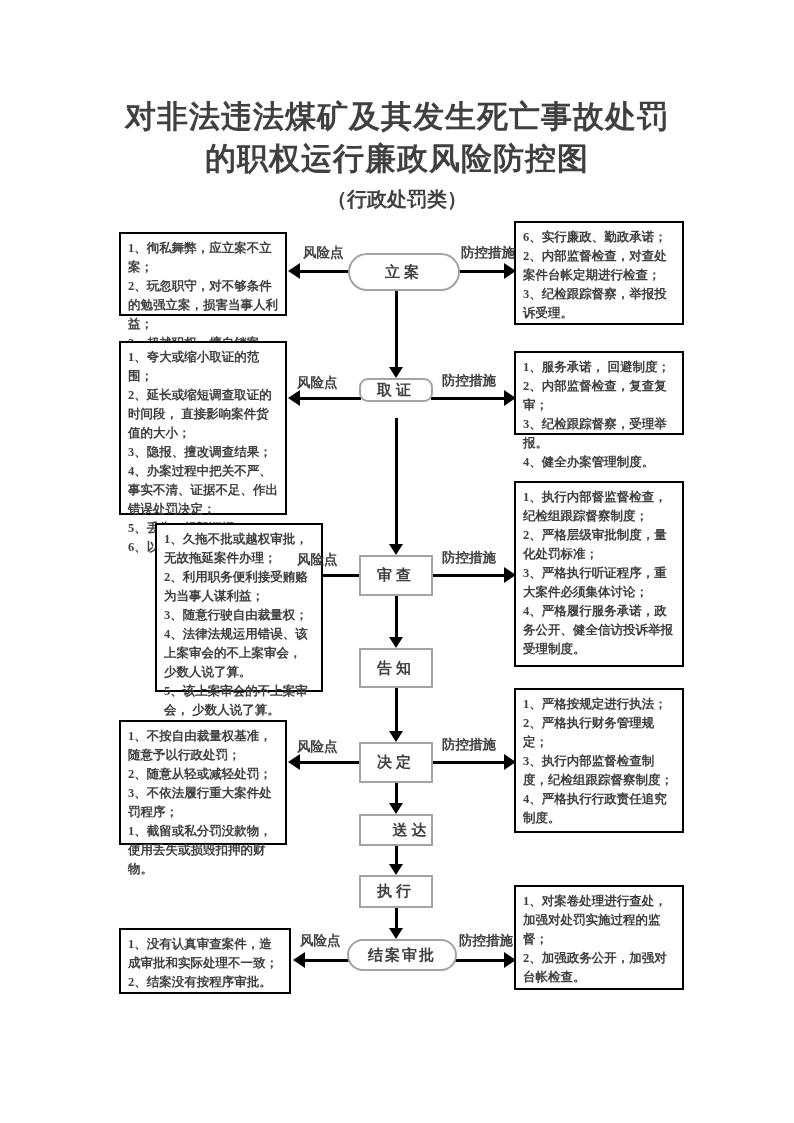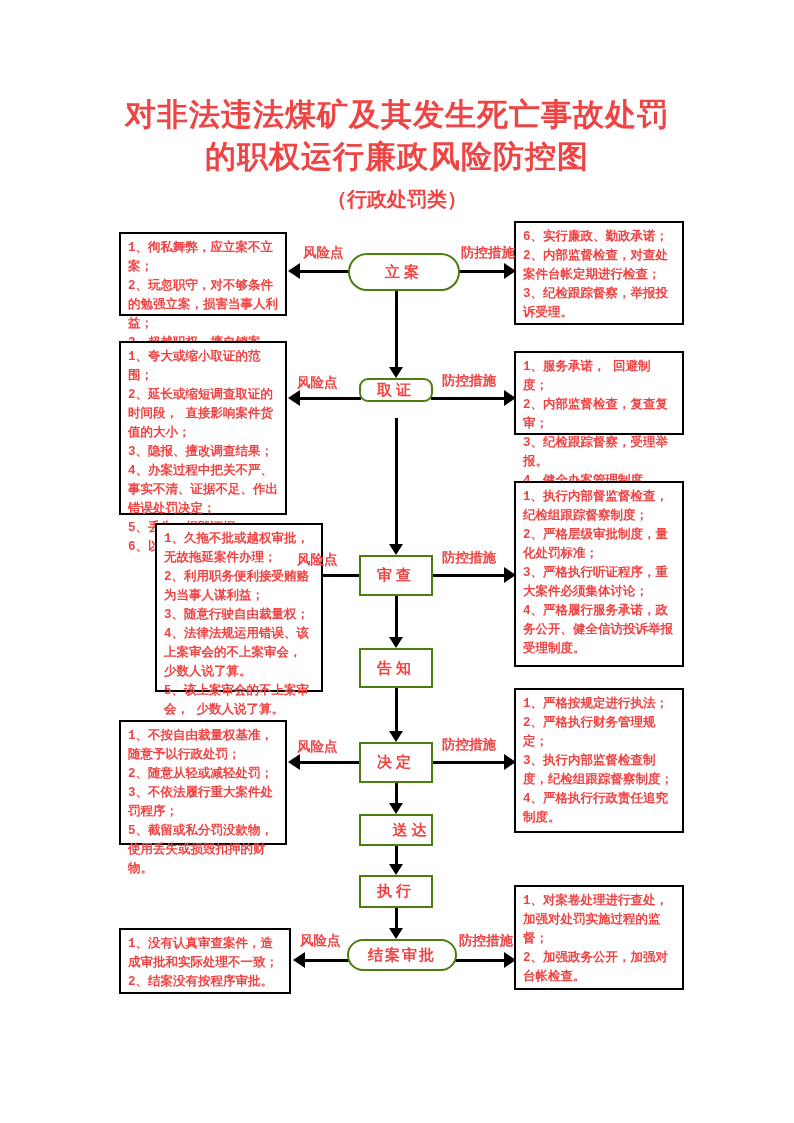--- a/index.html
+++ b/index.html
@@ -1,36 +1,36 @@
 <!DOCTYPE html>
 <html><head>
 <meta charset="utf-8">
 <style>
   html,body{margin:0;padding:0;background:#888;}
   .page{
     position:relative;
     width:794px;height:1123px;
     margin:0 auto;
     background:#fff;
-    font-family:Liberation Mono, monospace;
-    color:#ef4444;
+    font-family:Liberation Serif, serif;
+    color:#404040;
     overflow:hidden;
   }
   .title{
     position:absolute;left:0;top:96px;width:794px;
     text-align:center;font-weight:bold;font-size:31px;line-height:42px;
     letter-spacing:1px;
   }
   .subtitle{
     position:absolute;left:0;top:186px;width:794px;
     text-align:center;font-weight:bold;font-size:20px;
   }
   .node{
     position:absolute;
-    border:2px solid #4d7c0f;
+    border:2px solid #a3a3a3;
     display:flex;align-items:center;justify-content:center;
     font-size:15px;font-weight:bold;letter-spacing:4px;
     background:#fff;box-sizing:border-box;z-index:2;
   }
   .stadium{border-radius:20px;}
   .tbox{
     position:absolute;
     border:2px solid #000;
     box-sizing:border-box;
     padding:5px 7px 4px 7px;
@@ -103,21 +103,21 @@
         <div>3、随意行驶自由裁量权；</div>
         <div>4、法律法规运用错误、该上案审会的不上案审会， 少数人说了算。</div>
         <div>5、该上案审会的不上案审会， 少数人说了算。</div>
       </div>
     </div>
   <div class="tbox" style="left:119px;top:720px;width:168px;height:125px;">
       <div>
         <div>1、不按自由裁量权基准，随意予以行政处罚；</div>
         <div>2、随意从轻或减轻处罚；</div>
         <div>3、不依法履行重大案件处罚程序；</div>
-        <div>5、截留或私分罚没款物，使用丢失或损毁扣押的财物。</div>
+        <div>1、截留或私分罚没款物，使用丢失或损毁扣押的财物。</div>
       </div>
     </div>
   <div class="tbox" style="left:119px;top:928px;width:172px;height:66px;">
       <div>
         <div>1、没有认真审查案件，造成审批和实际处理不一致；</div>
         <div>2、结案没有按程序审批。</div>
       </div>
     </div>
 
   <div class="tbox" style="left:514px;top:221px;width:170px;height:104px;">

